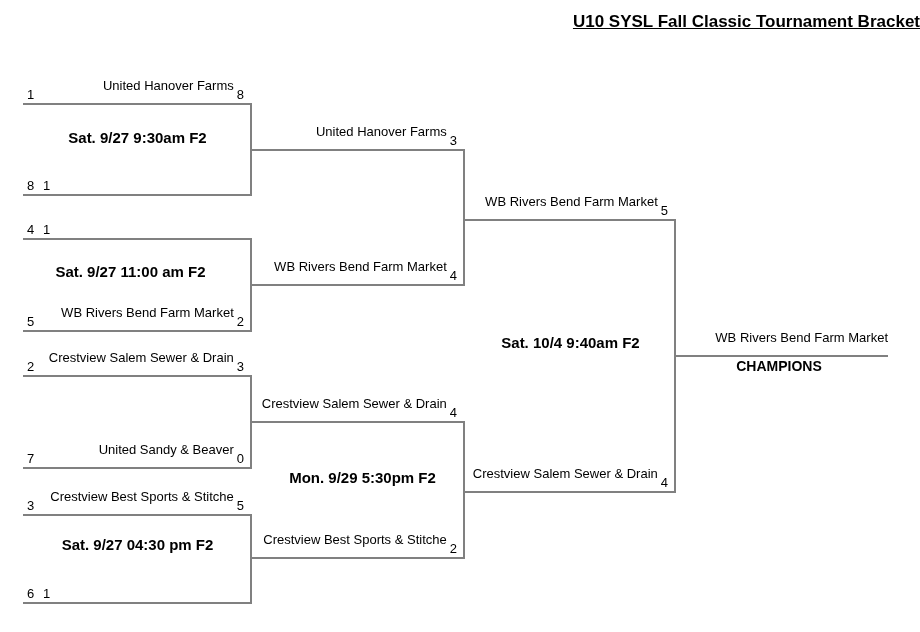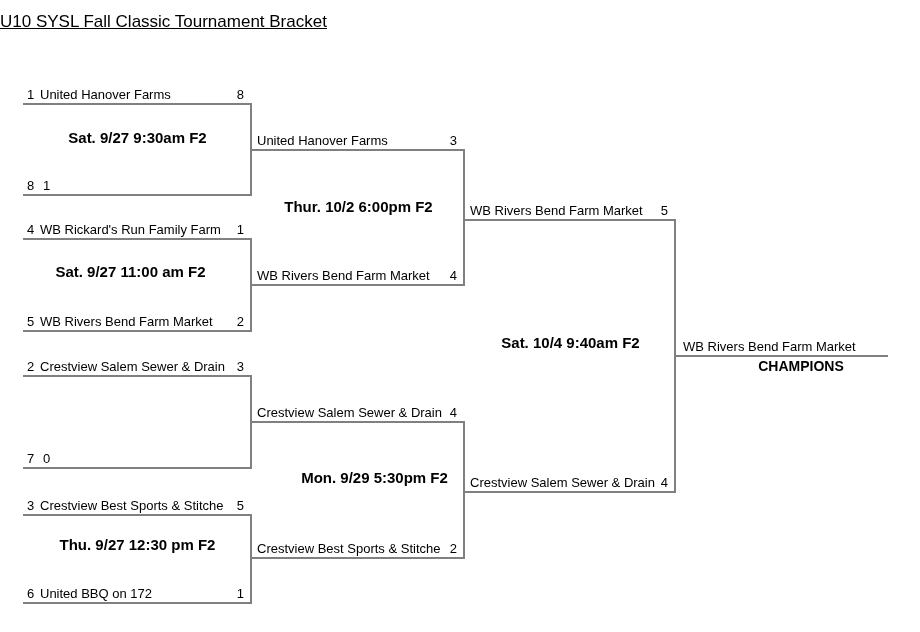--- a/index.html
+++ b/index.html
@@ -1,29 +1,29 @@
 <!DOCTYPE html>
 <html><head>
 <meta charset="utf-8">
 <style>
   html,body{margin:0;padding:0;background:#fff;}
   .bracket{
     position:relative;width:920px;height:632px;background:#fff;overflow:hidden;
     font-family:"Liberation Sans","DejaVu Sans",sans-serif;color:#000;
   }
   .title{
-    position:absolute;top:12px;left:0;width:920px;margin:0;text-align:left;
-    font-size:17px;line-height:20px;font-weight:normal;text-decoration:underline;
+    position:absolute;top:12px;left:0;width:920px;margin:0;text-align:right;
+    font-size:17px;line-height:20px;font-weight:bold;text-decoration:underline;
   }
   .slot{
     position:absolute;height:20px;border-bottom:2px solid #808080;
     display:flex;align-items:flex-end;font-size:13px;line-height:15px;white-space:nowrap;
   }
   .seed{flex:0 0 13px;padding-left:4px;padding-bottom:1px;}
-  .team{flex:1 1 auto;min-width:0;overflow:hidden;padding-bottom:1px;}
+  .team{flex:1 1 auto;min-width:0;overflow:hidden;padding-bottom:10px;text-align:right;}
   .team.pad{padding-left:5px;}
   .team.pad-lg{padding-left:7px;}
   .score{flex:0 0 auto;padding:0 8px 1px 3px;}
   .date{position:absolute;font-size:15px;line-height:17px;font-weight:bold;text-align:center;}
   .vline{position:absolute;width:0;border-left:2px solid #808080;}
   .champ-label{position:absolute;font-size:14px;line-height:16px;font-weight:bold;text-align:center;}
 </style>
 </head>
 <body>
 
@@ -38,86 +38,84 @@
   </div>
   <div class="date" style="left:23px;top:129px;width:229px">Sat. 9/27 9:30am F2</div>
   <div class="slot" style="left:23px;top:174px;width:229px">
     <span class="seed">8</span>
     <span class="score">1</span>
   </div>
   <div class="vline" style="left:250px;top:103px;height:93px"></div>
 
   <div class="slot" style="left:23px;top:218px;width:229px">
     <span class="seed">4</span>
-    <span class="team">WB Rickard's Run Family Farm</span>
     <span class="score">1</span>
   </div>
   <div class="date" style="left:16px;top:263px;width:229px">Sat. 9/27 11:00 am F2</div>
   <div class="slot" style="left:23px;top:310px;width:229px">
     <span class="seed">5</span>
     <span class="team">WB Rivers Bend Farm Market</span>
     <span class="score">2</span>
   </div>
   <div class="vline" style="left:250px;top:238px;height:94px"></div>
 
   <div class="slot" style="left:23px;top:355px;width:229px">
     <span class="seed">2</span>
     <span class="team">Crestview Salem Sewer &amp; Drain</span>
     <span class="score">3</span>
   </div>
   <div class="slot" style="left:23px;top:447px;width:229px">
     <span class="seed">7</span>
+    <span class="team">United Sandy &amp; Beaver</span>
     <span class="score">0</span>
   </div>
   <div class="vline" style="left:250px;top:375px;height:94px"></div>
 
   <div class="slot" style="left:23px;top:494px;width:229px">
     <span class="seed">3</span>
     <span class="team">Crestview Best Sports &amp; Stitche</span>
     <span class="score">5</span>
   </div>
-  <div class="date" style="left:23px;top:536px;width:229px">Thu. 9/27 12:30 pm F2</div>
+  <div class="date" style="left:23px;top:536px;width:229px">Sat. 9/27 04:30 pm F2</div>
   <div class="slot" style="left:23px;top:582px;width:229px">
     <span class="seed">6</span>
-    <span class="team">United BBQ on 172</span>
     <span class="score">1</span>
   </div>
   <div class="vline" style="left:250px;top:514px;height:90px"></div>
 
   <div class="slot" style="left:252px;top:129px;width:213px">
     <span class="team pad">United Hanover Farms</span>
     <span class="score">3</span>
   </div>
-  <div class="date" style="left:252px;top:198px;width:213px">Thur. 10/2 6:00pm F2</div>
   <div class="slot" style="left:252px;top:264px;width:213px">
     <span class="team pad">WB Rivers Bend Farm Market</span>
     <span class="score">4</span>
   </div>
   <div class="vline" style="left:463px;top:149px;height:137px"></div>
 
   <div class="slot" style="left:252px;top:401px;width:213px">
     <span class="team pad">Crestview Salem Sewer &amp; Drain</span>
     <span class="score">4</span>
   </div>
-  <div class="date" style="left:268px;top:469px;width:213px">Mon. 9/29 5:30pm F2</div>
+  <div class="date" style="left:256px;top:469px;width:213px">Mon. 9/29 5:30pm F2</div>
   <div class="slot" style="left:252px;top:537px;width:213px">
     <span class="team pad">Crestview Best Sports &amp; Stitche</span>
     <span class="score">2</span>
   </div>
   <div class="vline" style="left:463px;top:421px;height:138px"></div>
 
   <div class="slot" style="left:465px;top:199px;width:211px">
     <span class="team pad">WB Rivers Bend Farm Market</span>
     <span class="score">5</span>
   </div>
   <div class="date" style="left:465px;top:334px;width:211px">Sat. 10/4 9:40am F2</div>
   <div class="slot" style="left:465px;top:471px;width:211px">
     <span class="team pad">Crestview Salem Sewer &amp; Drain</span>
     <span class="score">4</span>
   </div>
   <div class="vline" style="left:674px;top:219px;height:274px"></div>
 
   <div class="slot" style="left:676px;top:335px;width:212px">
     <span class="team pad-lg">WB Rivers Bend Farm Market</span>
   </div>
-  <div class="champ-label" style="left:695px;top:358px;width:212px">CHAMPIONS</div>
+  <div class="champ-label" style="left:673px;top:358px;width:212px">CHAMPIONS</div>
 
 </div>
 
 </body></html>

